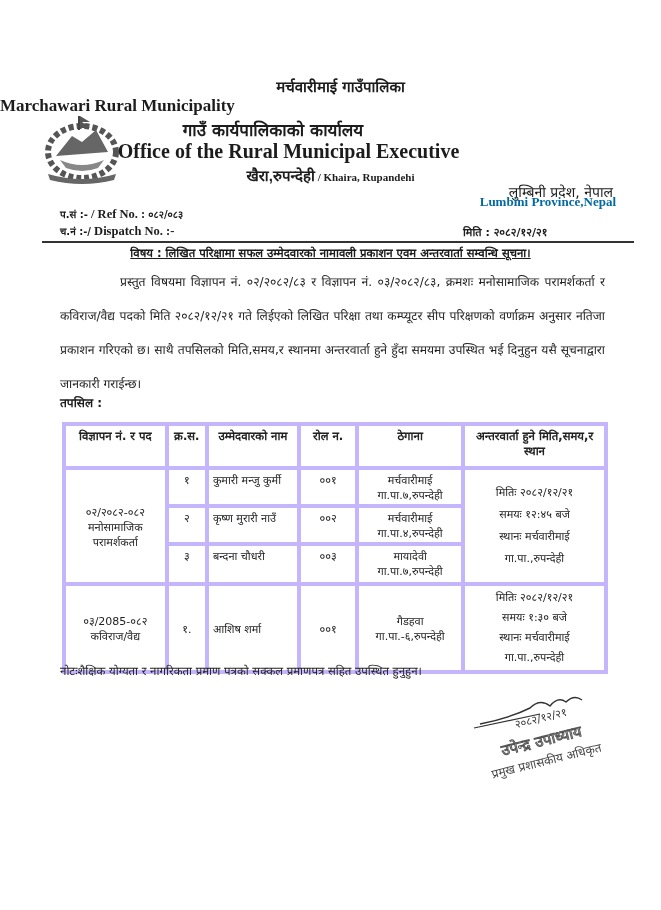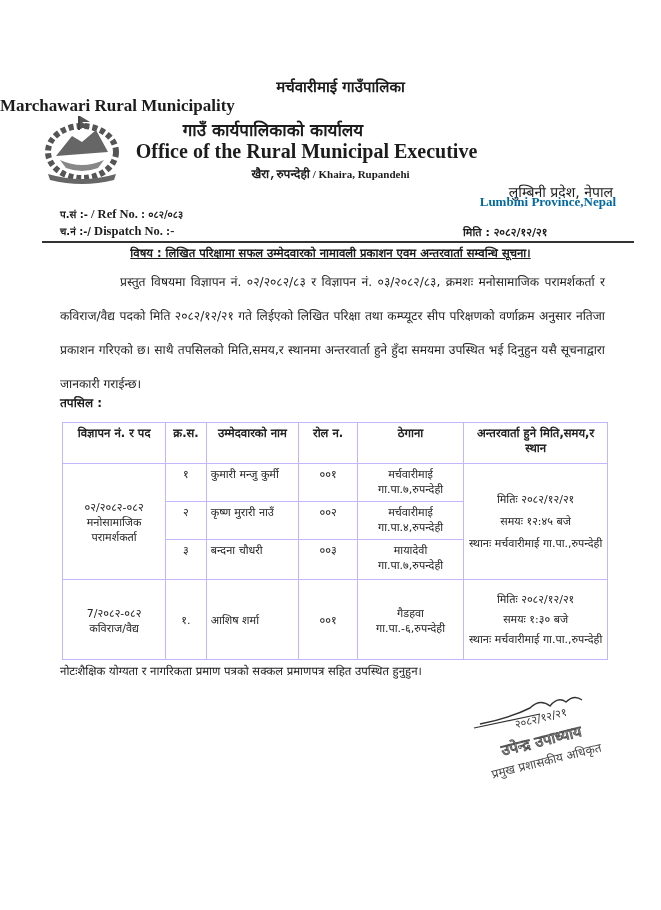--- a/index.html
+++ b/index.html
@@ -6,23 +6,23 @@
   body {
     width: 661px; height: 910px; position: relative; overflow: hidden;
     font-family: "DejaVu Serif", serif; color: #1c1c1c;
   }
   .abs { position: absolute; }
 
   
   .title-np { left: 0; width: 661px; top: 76px; font-family: "DejaVu Sans", sans-serif; font-weight: bold; font-size: 15px; text-align: center; left: 10px; }
   .title-en { top: 96px; width: 661px; left: 0; text-align: left; font-family: "Liberation Serif", serif; font-weight: bold; font-size: 17px; }
   .office-np { top: 118px; width: 546px; left: 0; text-align: center; font-family: "DejaVu Sans", sans-serif; font-weight: bold; font-size: 17px; }
-  .office-en { top: 140px; width: 577px; left: 0; text-align: center; font-family: "Liberation Serif", serif; font-weight: bold; font-size: 20px; margin-left: 18px; }
+  .office-en { top: 140px; width: 577px; left: 0; text-align: center; font-family: "Liberation Serif", serif; font-weight: bold; font-size: 20px; }
   .address { top: 165px; width: 661px; left: 0; text-align: center; font-family: "Liberation Serif", serif; font-weight: bold; font-size: 11px; }
-  .address .np { font-family: Liberation Mono, monospace; font-size: 12px; }
+  .address .np { font-family: Liberation Sans, sans-serif; font-size: 15px; }
 
   .emblem { left: 38px; top: 112px; width: 88px; height: 74px; }
 
   .prov-np { right: 48px; top: 182px; font-family: "DejaVu Sans", sans-serif; font-size: 14px; }
   .prov-en { right: 45px; top: 194px; font-family: "Liberation Serif", serif; font-size: 13px; font-weight: bold; color: #0369a1; }
 
   .ref { left: 60px; top: 207px; font-family: "Liberation Serif", serif; font-weight: bold; font-size: 12.5px; }
   .dispatch { left: 60px; top: 224px; font-family: "Liberation Serif", serif; font-weight: bold; font-size: 12.5px; }
   .np-small { font-family: "DejaVu Sans", sans-serif; font-size: 10px; font-weight: bold; }
   .date { left: 444px; top: 224px; font-family: "DejaVu Sans", sans-serif; font-weight: bold; font-size: 11px; margin-left: 19px; }
@@ -36,21 +36,21 @@
     font-family: "DejaVu Sans", sans-serif; font-size: 12.2px; line-height: 34px;
     text-align: justify; text-indent: 60px; color: #222;
   }
 
   .tapasil { left: 60px; top: 394px; font-family: "DejaVu Sans", sans-serif; font-weight: bold; font-size: 12px; }
 
   table.results {
     position: absolute; left: 62px; top: 422px; width: 546px;
     border-collapse: collapse; font-family: "DejaVu Sans", sans-serif; font-size: 11px; color: #222;
   }
-  table.results th, table.results td { border: 1px solid #c4b5fd; padding: 2px 4px; vertical-align: top; }
+  table.results th, table.results td { border: 4px solid #c4b5fd; padding: 2px 4px; vertical-align: top; }
   table.results th { font-weight: bold; height: 36px; font-size: 11.5px; }
   table.results td.c { text-align: center; }
   table.results td.mid { vertical-align: middle; text-align: center; }
 
   .note { left: 60px; top: 663px; font-family: "DejaVu Sans", sans-serif; font-size: 11.5px; color: #222; }
 
   .signature { left: 470px; top: 688px; width: 180px; height: 100px; }
 </style>
 </head>
 <body>
@@ -144,21 +144,21 @@
     </tr>
     <tr style="height:40px">
       <td class="c">३</td>
       <td>बन्दना चौधरी</td>
       <td class="c">००३</td>
       <td class="c">मायादेवी गा.पा.७,रुपन्देही</td>
     </tr>
 
     <tr style="height:80px">
       <td class="mid">
-        <div>7/२०८२-०८२</div>
+        <div>०३/2085-०८२</div>
         <div>कविराज/वैद्य</div>
       </td>
       <td class="c" style="vertical-align:middle">१.</td>
       <td style="vertical-align:middle">आशिष शर्मा</td>
       <td class="mid">००१</td>
       <td class="mid">गैडहवा गा.पा.-६,रुपन्देही</td>
       <td class="mid" style="line-height:20px">
         <div>मितिः २०८२/१२/२१</div>
         <div>समयः १:३० बजे</div>
         <div>स्थानः मर्चवारीमाई गा.पा.,रुपन्देही</div>

